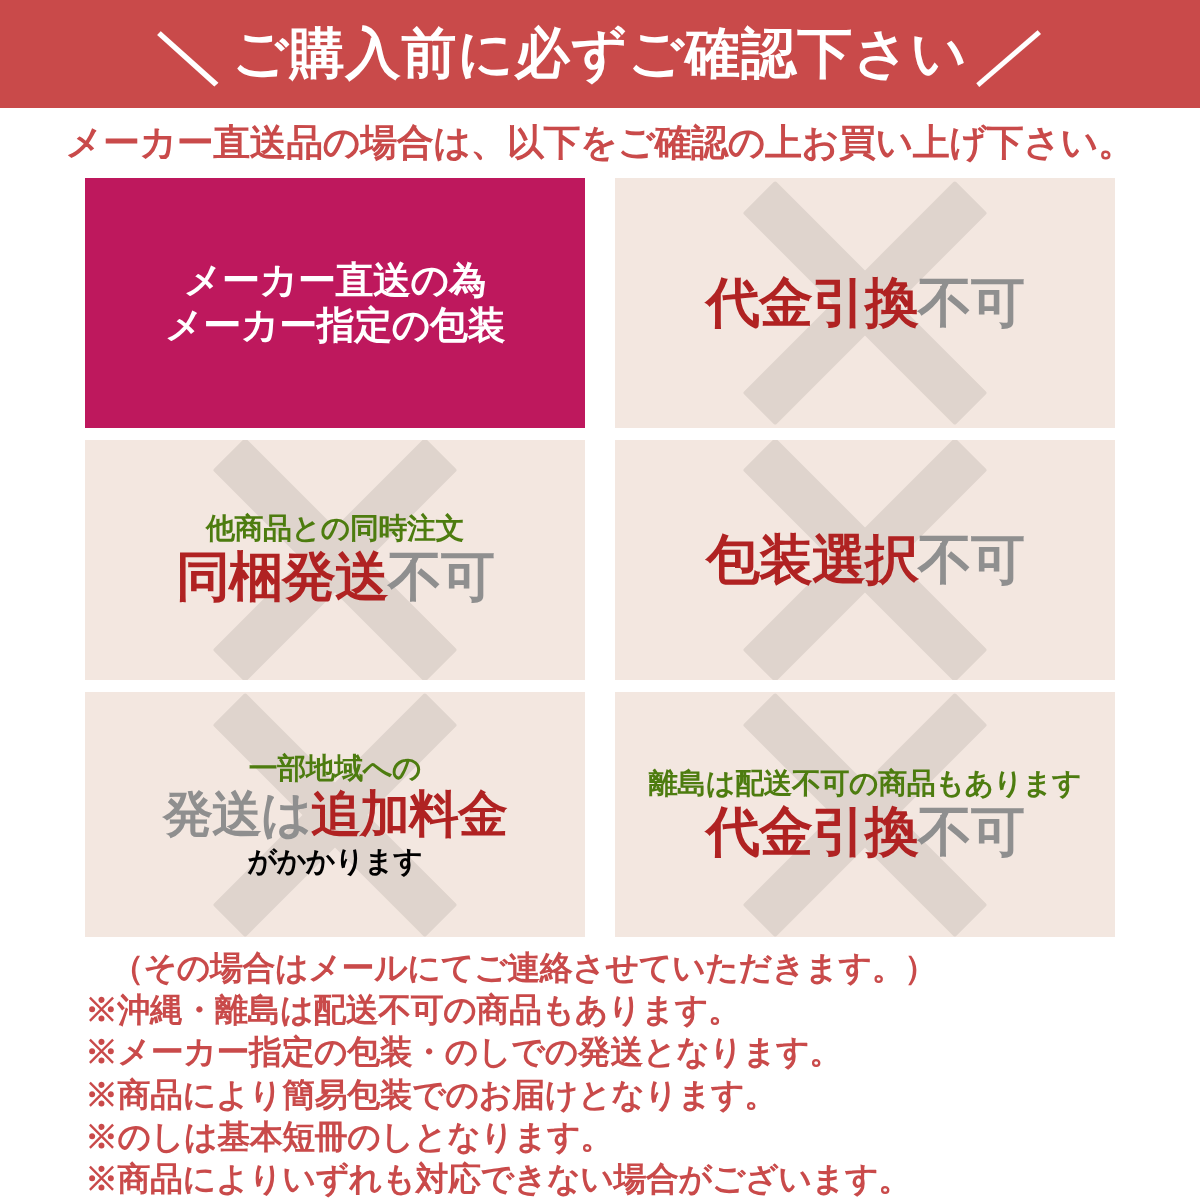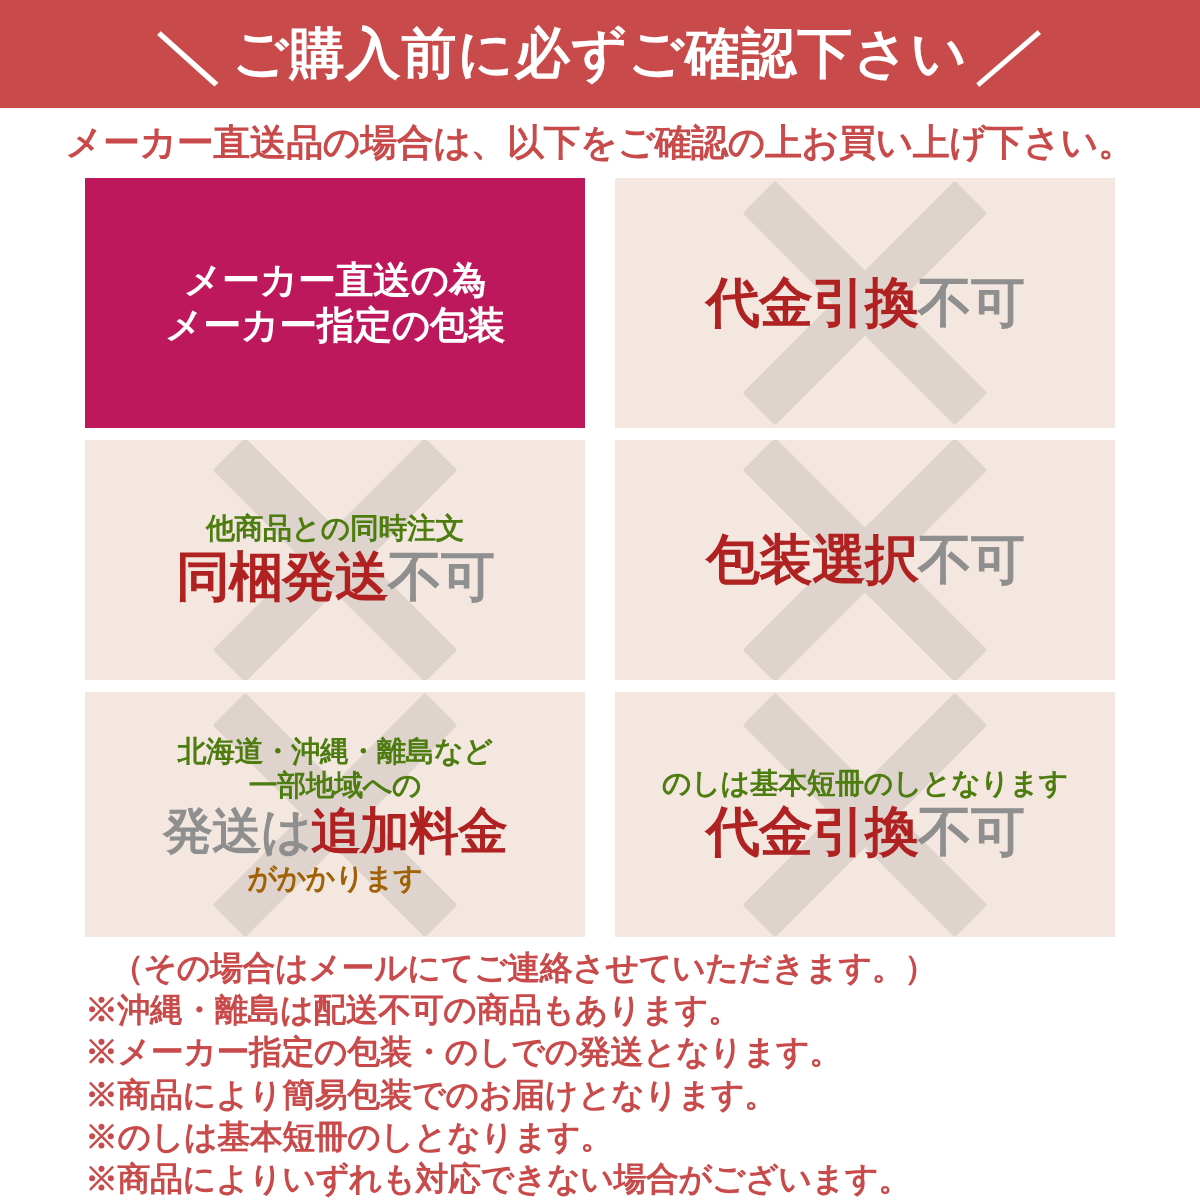--- a/index.html
+++ b/index.html
@@ -129,21 +129,21 @@
   }
   .line-mid {
     font-size: 50px;
     font-weight: bold;
     letter-spacing: -1px;
     white-space: nowrap;
     color: #b02222;
   }
   .line-mid .muted { color: #8f8f8f; }
   .line-tail {
-    color: #a16207;
+    color: #000000;
     font-size: 29px;
     font-weight: bold;
     letter-spacing: -0.5px;
     white-space: nowrap;
   }
 
   
   .notes {
     width: 1030px;
     margin: 10px auto 0 auto;
@@ -214,36 +214,35 @@
       </div>
     </div>
   </div>
 
   <div class="card">
     <div class="xmark">
         <span class="a"></span>
         <span class="b"></span>
       </div>
     <div class="card-inner">
-      <div class="line-small">北海道・沖縄・離島など</div>
       <div class="line-small">一部地域への</div>
       <div class="line-mid">
         <span class="muted">発送は</span><span>追加料金</span>
       </div>
       <div class="line-tail">がかかります</div>
     </div>
   </div>
 
   <div class="card">
     <div class="xmark">
         <span class="a"></span>
         <span class="b"></span>
       </div>
     <div class="card-inner">
-      <div class="line-small">のしは基本短冊のしとなります</div>
+      <div class="line-small">離島は配送不可の商品もあります</div>
       <div class="line-big">
         <span>代金引換</span><span class="muted">不可</span>
       </div>
     </div>
   </div>
 
 </div>
 
 <div class="notes">
   <div class="note indent">（その場合はメールにてご連絡させていただきます。）</div>

